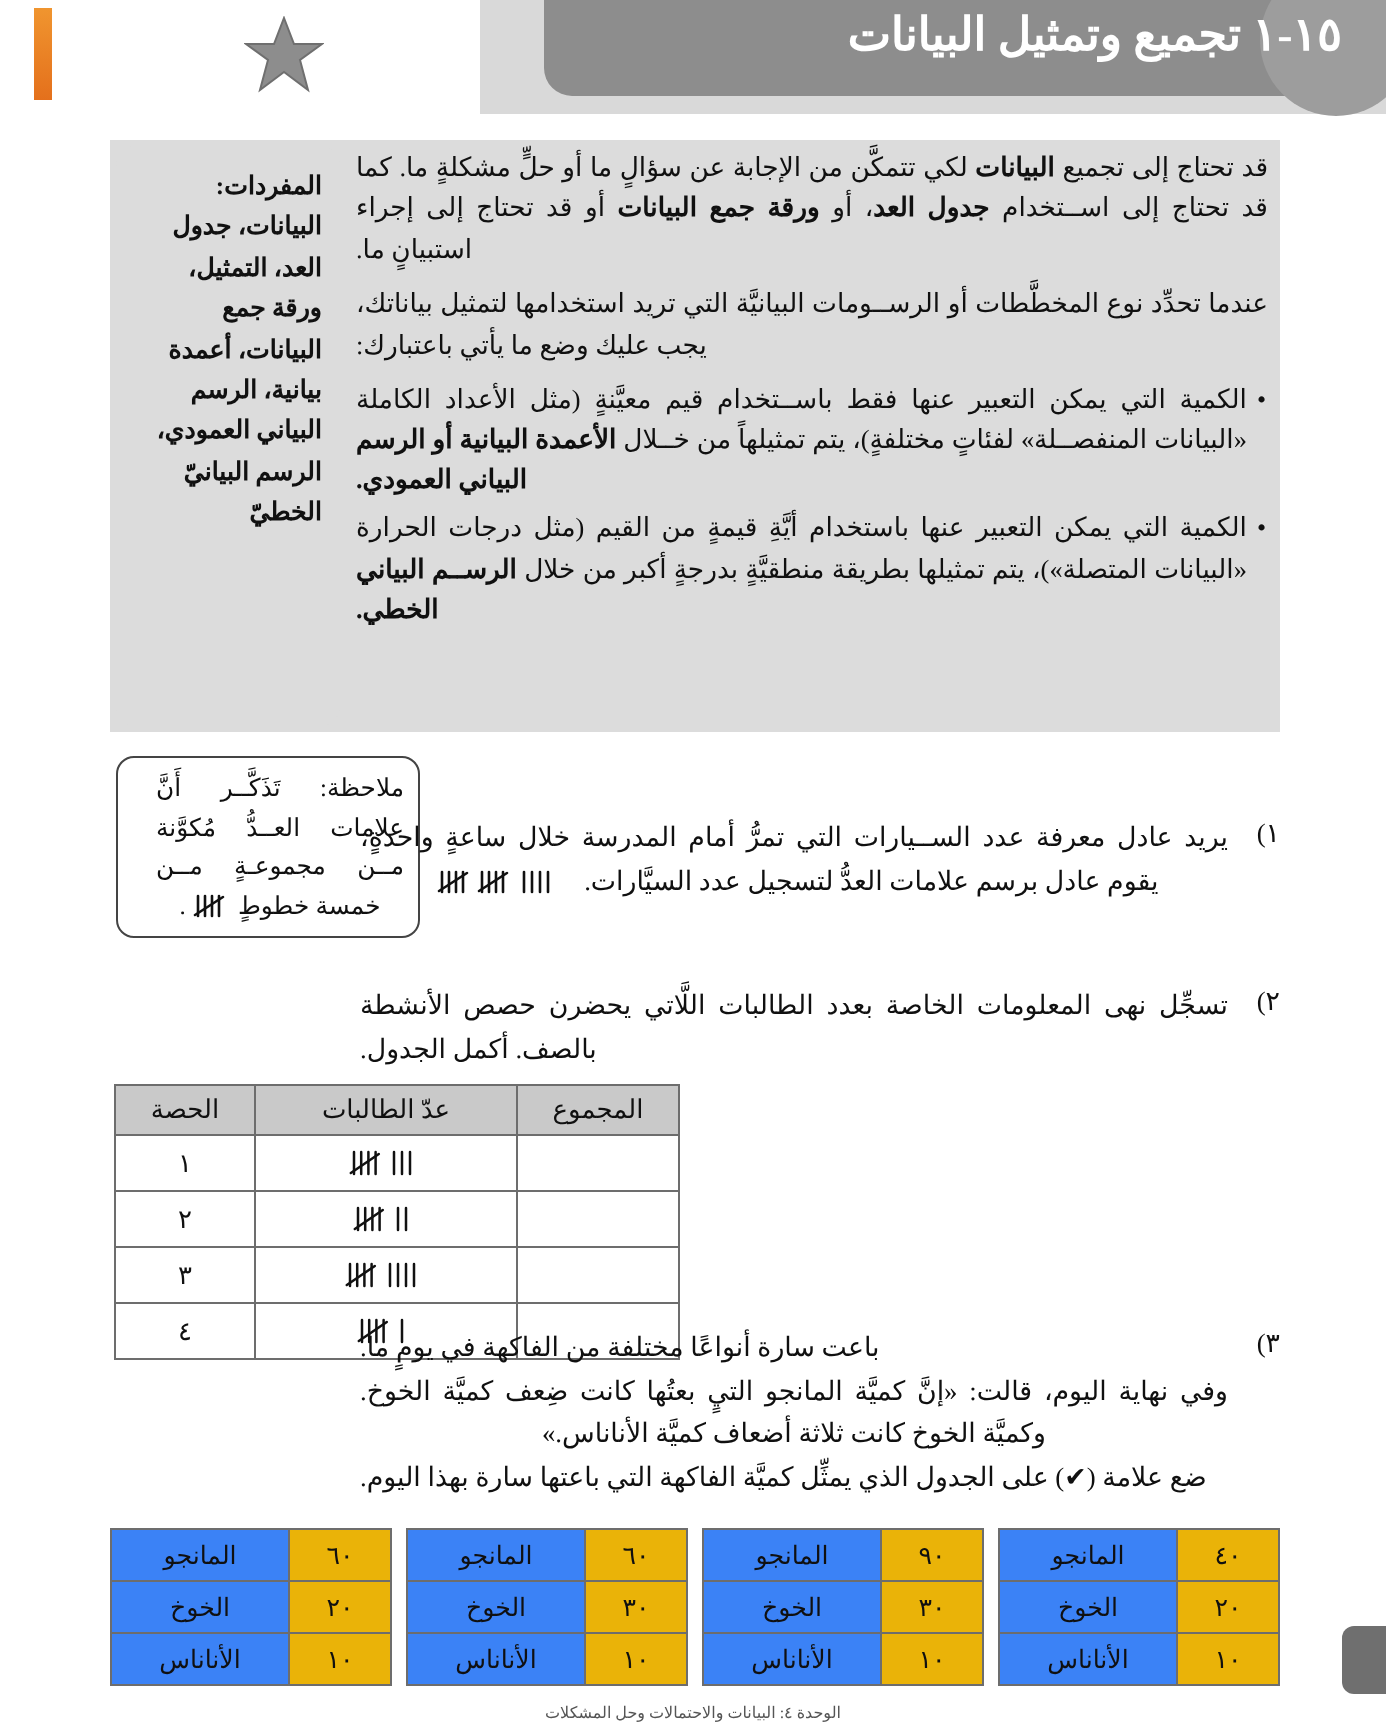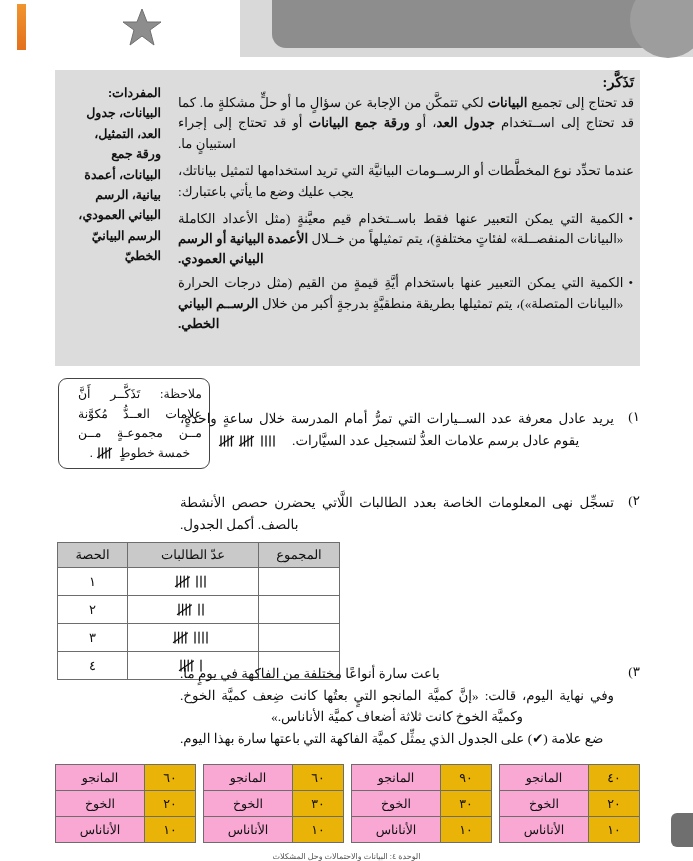--- a/index.html
+++ b/index.html
@@ -212,21 +212,21 @@
     border-collapse: collapse;
     font-size: 12.6px;
   }
   .opt-table td {
     border: 1px solid #6d6d6d;
     height: 23px;
     text-align: center;
     vertical-align: middle;
   }
   .opt-label {
-    background: #f9a8d4;
+    background: #3b82f6;
     width: 86px;
   }
   .opt-value {
     background: #eab308;
     width: 48px;
   }
 
   
   #footer-tab {
     position: absolute;
@@ -244,37 +244,37 @@
     color: #555;
   }
 </style>
 </head>
 <body>
 
 <div id="header-band">
   <div id="header-lightbar"></div>
   <div id="header-title-plate"></div>
   <div id="header-circle"></div>
+  <div id="header-title">١٥-١ تجميع وتمثيل البيانات</div>
   <div id="orange-tab"></div>
   <div id="star-deco">
     <svg viewBox="0 0 40 40" width="40" height="40" aria-hidden="true">
       <polygon points="20,1 25,14 39,14 28,22 32,37 20,28 8,37 12,22 1,14 15,14" fill="#8d8d8d" stroke="#6f6f6f" stroke-width="1"></polygon>
     </svg>
   </div>
 </div>
 
 <div id="intro-panel"></div>
 
 <div id="vocab-box">
   <div id="vocab-text">المفردات:
 البيانات، جدول العد، التمثيل، ورقة جمع البيانات، أعمدة بيانية، الرسم البياني العمودي، الرسم البيانيّ الخطيّ</div>
 </div>
 
 <div id="intro-body">
-  <div class="remember-label">تَذَكَّر:</div>
 
   <p class="intro-p just">
     <span>قد تحتاج إلى تجميع </span><b>البيانات</b><span> لكي تتمكَّن من الإجابة عن سؤالٍ ما أو حلٍّ مشكلةٍ ما. كما قد تحتاج إلى اســتخدام </span><b>جدول العد</b><span>، أو </span><b>ورقة جمع البيانات</b><span> أو قد تحتاج إلى إجراء استبيانٍ ما.</span>
   </p>
 
   <p class="intro-p just">عندما تحدِّد نوع المخطَّطات أو الرســومات البيانيَّة التي تريد استخدامها لتمثيل بياناتك، يجب عليك وضع ما يأتي باعتبارك:</p>
 
   <div class="bullet-row">
     <span class="bullet-dot">•</span>
     <span class="bullet-text"><span>الكمية التي يمكن التعبير عنها فقط باســتخدام قيم معيَّنةٍ (مثل الأعداد الكاملة «البيانات المنفصــلة» لفئاتٍ مختلفةٍ)، يتم تمثيلهاً من خــلال </span><b>الأعمدة البيانية أو الرسم البياني العمودي.</b></span>

